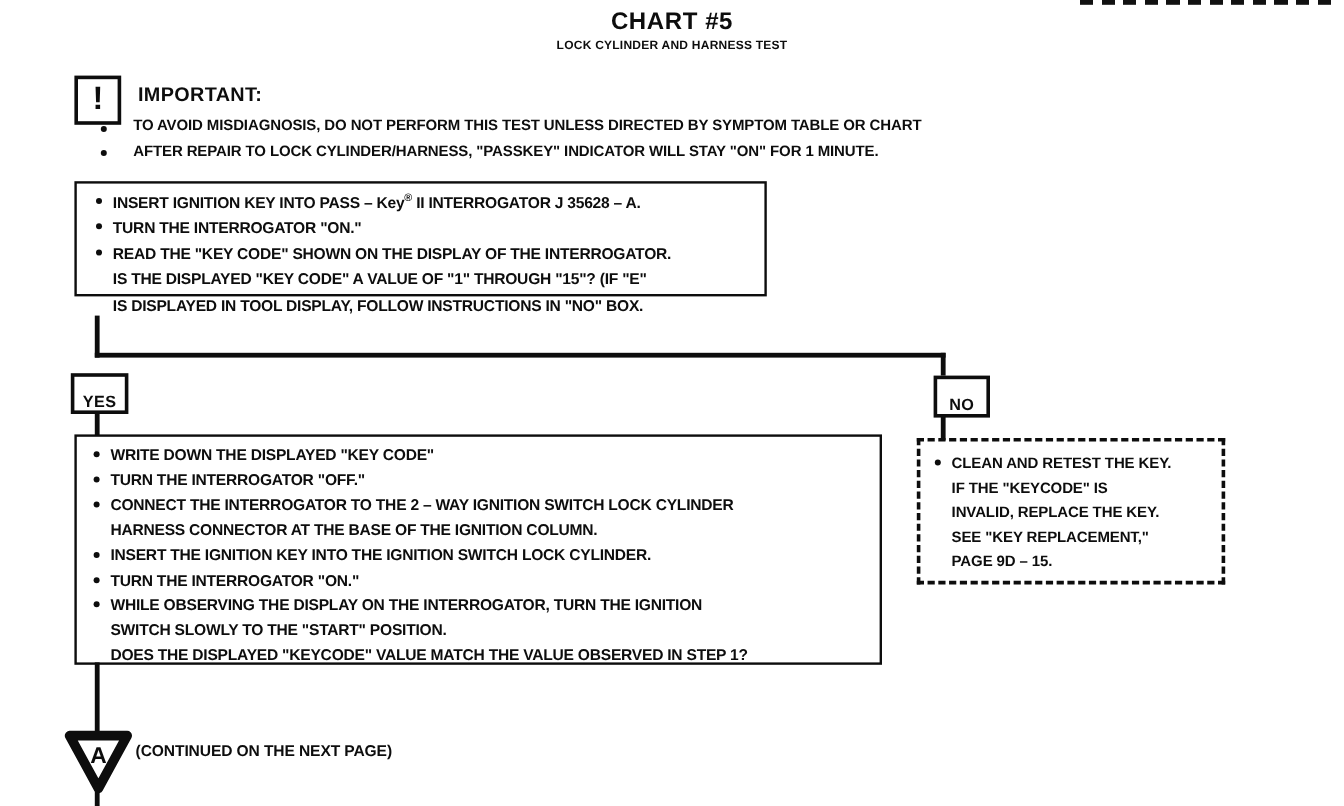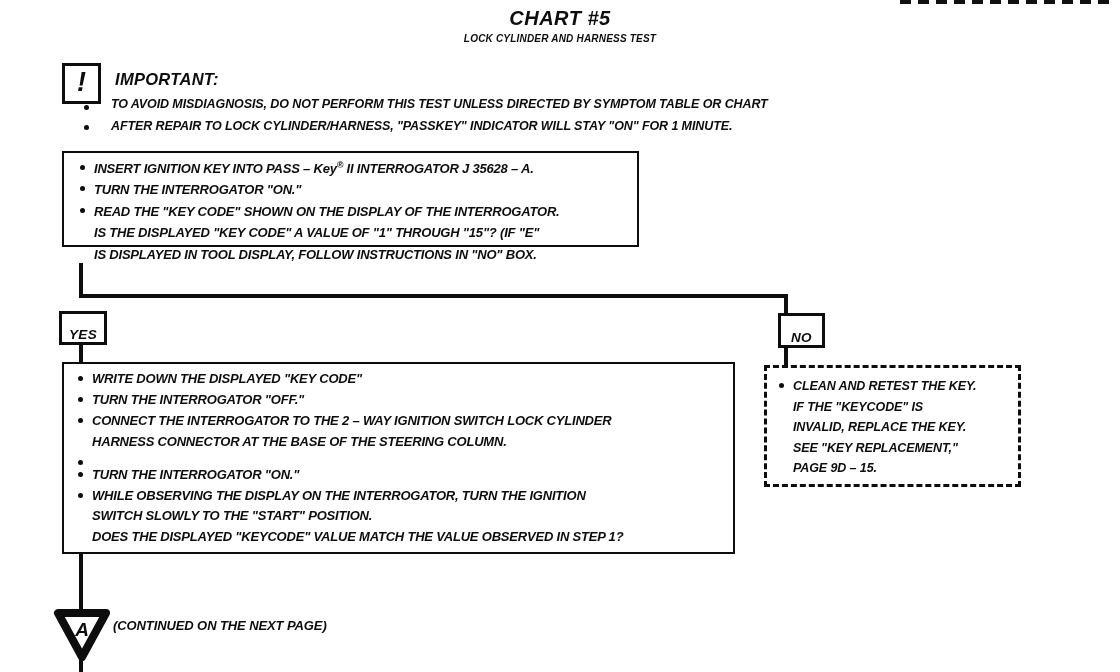--- a/index.html
+++ b/index.html
@@ -1,20 +1,20 @@
 <!DOCTYPE html>
 <html><head>
 <meta charset="utf-8">
 <style>
   * { margin:0; padding:0; box-sizing:border-box; }
   html,body { background:#fff; }
   .canvas {
     position:relative; width:1120px; height:672px; background:#ffffff;
     font-family:"Liberation Sans", sans-serif; color:#0d0d0d;
-    font-weight:bold; overflow:hidden;font-style:italic;
+    font-weight:bold; overflow:hidden;
   }
   .abs { position:absolute; }
   .title { left:0; right:0; top:7px; text-align:center; font-size:20px; letter-spacing:.5px; }
   .subtitle { left:0; right:0; top:33px; text-align:center; font-size:10px; letter-spacing:.2px; }
 
   .frag {
     left:900px; top:0; width:212px; height:4px;
     background:repeating-linear-gradient(90deg,#111 0 11px,transparent 11px 18px);
   }
 
@@ -128,24 +128,25 @@
     </div>
     <div class="row">
       <span class="dot"></span>
       <span>TURN THE INTERROGATOR "OFF."</span>
     </div>
     <div class="row">
       <span class="dot"></span>
       <span>CONNECT THE INTERROGATOR TO THE 2 – WAY IGNITION SWITCH LOCK CYLINDER</span>
     </div>
     <div class="row cont">
-      <span>HARNESS CONNECTOR AT THE BASE OF THE STEERING COLUMN.</span>
+      <span>HARNESS CONNECTOR AT THE BASE OF THE IGNITION COLUMN.</span>
     </div>
     <div class="row">
       <span class="dot"></span>
+      <span>INSERT THE IGNITION KEY INTO THE IGNITION SWITCH LOCK CYLINDER.</span>
     </div>
     <div class="row">
       <span class="dot"></span>
       <span>TURN THE INTERROGATOR "ON."</span>
     </div>
     <div class="row">
       <span class="dot"></span>
       <span>WHILE OBSERVING THE DISPLAY ON THE INTERROGATOR, TURN THE IGNITION</span>
     </div>
     <div class="row cont">

